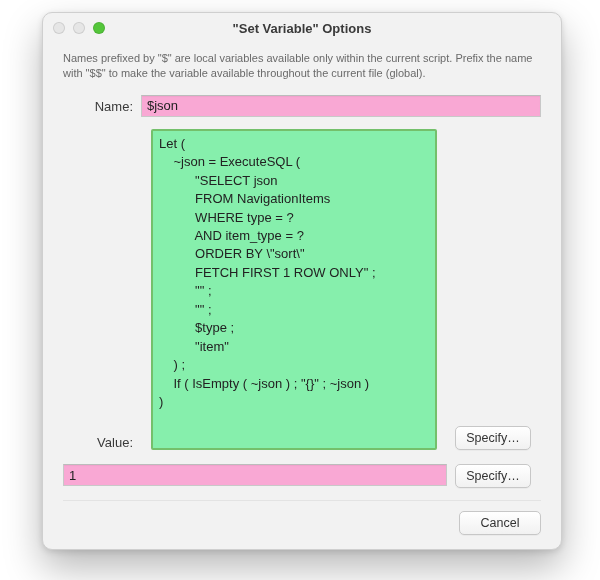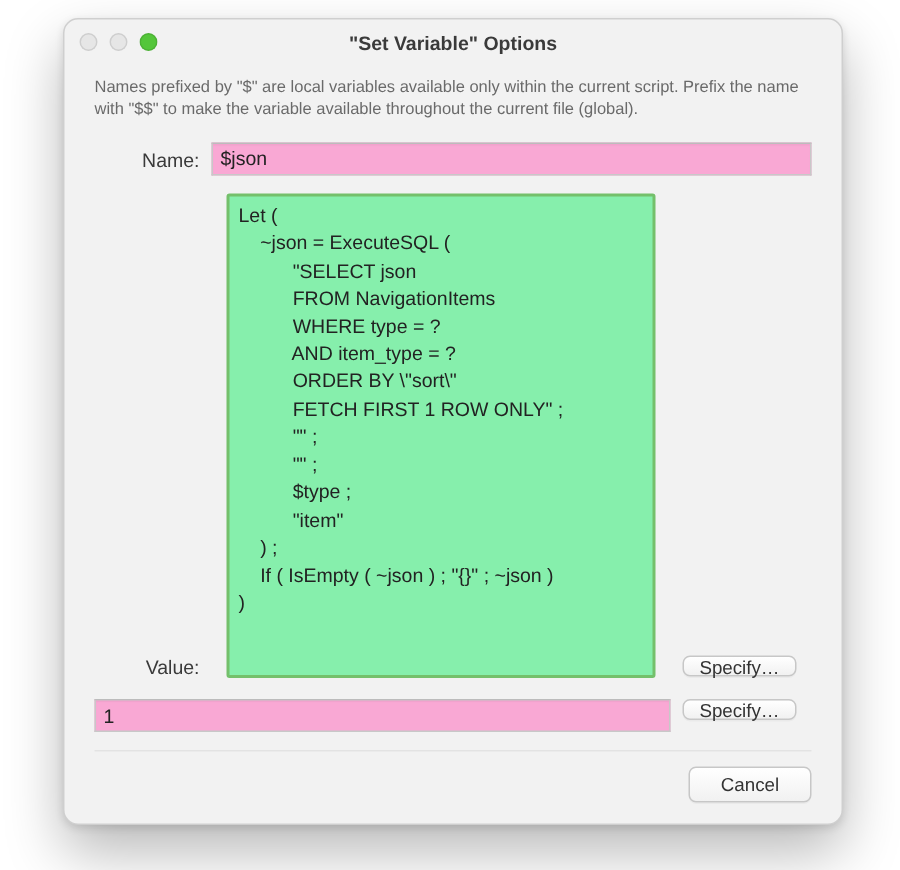--- a/index.html
+++ b/index.html
@@ -102,21 +102,21 @@
       padding: 4px 6px;
       font-family: -apple-system, "Helvetica Neue", Arial, sans-serif;
       font-size: 13px;
       color: #222;
       line-height: 1.42;
       white-space: pre;
       overflow: hidden;
       min-height: 260px;
     }
     .btn {
-      height: 14px;
+      height: 24px;
       min-width: 76px;
       background: linear-gradient(#ffffff, #f1f1f1);
       border: 1px solid #c7c7c7;
       border-radius: 5px;
       font-size: 12.5px;
       color: #333;
       padding: 0 10px;
       cursor: default;
       box-shadow: 0 1px 0 rgba(0,0,0,0.03);
     }

